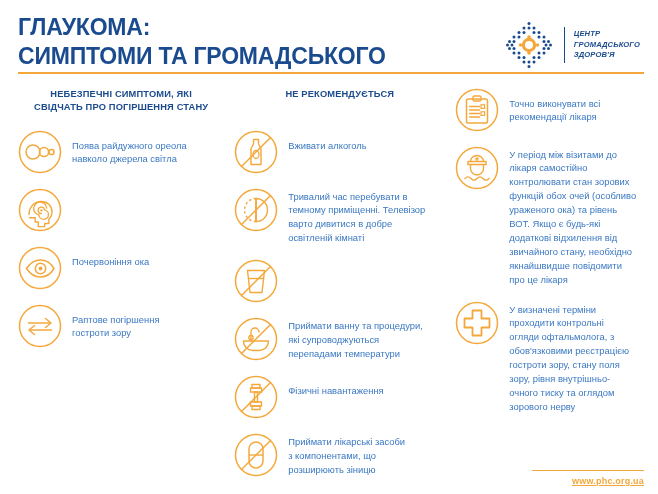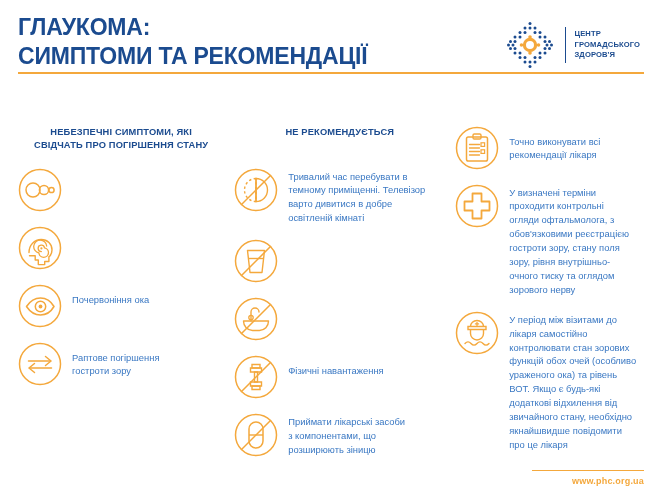--- a/index.html
+++ b/index.html
@@ -52,37 +52,37 @@
     background: #1b4b8f;
     flex: none;
   }
   .logo-text {
     color: #1b4b8f;
     font-size: 7.6px;
     font-weight: bold;
     line-height: 1.42;
     white-space: pre-line;
     letter-spacing: 0.1px;
+    font-style: italic;
   }
 
   .rule {
     height: 1.5px;
     background: #f4a83c;
     margin: 10px 14px 0 18px;
   }
 
   
   .columns {
     display: flex;
     padding: 14px 10px 0 10px;
     box-sizing: border-box;
   }
   .col {
     box-sizing: border-box;
-    margin-top: 38px;
   }
   .col-1 { width: 225px; padding-left: 8px; padding-right: 4px; }
   .col-2 { width: 228px; padding-left: 6px; padding-right: 4px; }
   .col-3 { width: 205px; padding-left: 6px; padding-right: 2px; }
 
   .col-head {
     color: #1b4b8f;
     font-size: 9.3px;
     font-weight: bold;
     line-height: 1.5;
@@ -125,28 +125,29 @@
     width: 112px;
     height: 1.2px;
     background: #f4a83c;
     margin-bottom: 5px;
   }
   .footer-url {
     color: #f4a83c;
     font-size: 9px;
     font-weight: bold;
     letter-spacing: 0.2px;
+    text-decoration: underline;
   }
 </style>
 </head>
 <body>
 
 <div class="header">
   <h1 class="title">ГЛАУКОМА:
-СИМПТОМИ ТА РЕКОМЕНДАЦІЇ</h1>
+СИМПТОМИ ТА ГРОМАДСЬКОГО</h1>
 
   <div class="logo-block">
     <div class="logo-mark">
       <svg viewBox="0 0 52 52" width="52" height="52">
         <g fill="#1b4b8f">
           <circle cx="26" cy="4.5" r="1.5"></circle>
           <circle cx="21" cy="9" r="1.5"></circle>
             <circle cx="26" cy="9" r="1.5"></circle>
             <circle cx="31" cy="9" r="1.5"></circle>
           <circle cx="16" cy="13.5" r="1.5"></circle>
@@ -208,20 +209,22 @@
 
     <div class="item">
       <div class="icon-wrap">
         <svg viewBox="0 0 44 44" width="44" height="44">
           <circle cx="22" cy="22" r="20.5" fill="none" stroke="#f4a83c" stroke-width="1.5"></circle>
           <circle cx="15" cy="22" r="7" fill="none" stroke="#f4a83c" stroke-width="1.5"></circle>
           <circle cx="26" cy="22" r="4.6" fill="none" stroke="#f4a83c" stroke-width="1.5"></circle>
           <circle cx="33.5" cy="22" r="2.6" fill="none" stroke="#f4a83c" stroke-width="1.5"></circle>
         </svg>
       </div>
+      <div class="item-text">Поява райдужного ореола
+навколо джерела світла</div>
     </div>
 
     <div class="item">
       <div class="icon-wrap">
         <svg viewBox="0 0 44 44" width="44" height="44">
           <circle cx="22" cy="22" r="20.5" fill="none" stroke="#f4a83c" stroke-width="1.5"></circle>
           <path d="M11 26.5c0-7.5 5.4-13 12.2-13 6.4 0 10.8 4.6 10.8 10.4 0 3.4-1.3 5.6-3.1 7v4.6h-4.2v3.1h-6.4v-4.6h-3.1v-4.2H11.5" fill="none" stroke="#f4a83c" stroke-width="1.4" stroke-linejoin="round" stroke-linecap="round"></path>
           <path d="M23.4 25.6a3.2 3.2 0 1 1 3.1-3.8 4.8 4.8 0 1 1-5.6 5.2 6.5 6.5 0 1 1 7.8-7" fill="none" stroke="#f4a83c" stroke-width="1.3" stroke-linecap="round"></path>
           <circle cx="23.4" cy="22.4" r="1.1" fill="#f4a83c"></circle>
         </svg>
@@ -251,20 +254,31 @@
         </svg>
       </div>
       <div class="item-text">Раптове погіршення
 гостроти зору</div>
     </div>
   </div>
 
   <div class="col col-2">
     <div class="col-head">НЕ РЕКОМЕНДУЄТЬСЯ</div>
 
+    <div class="item">
+      <div class="icon-wrap">
+        <svg viewBox="0 0 44 44" width="44" height="44">
+          <circle cx="22" cy="22" r="20.5" fill="none" stroke="#f4a83c" stroke-width="1.5"></circle>
+          <path d="M19.5 9.5h5v4.5l2.5 4.5v16h-10v-16l2.5-4.5z" fill="none" stroke="#f4a83c" stroke-width="1.4" stroke-linejoin="round"></path>
+          <ellipse cx="22" cy="24.5" rx="3" ry="4" fill="none" stroke="#f4a83c" stroke-width="1.3"></ellipse>
+          <path d="M7.5 36.5L36.5 7.5" stroke="#f4a83c" stroke-width="1.5" stroke-linecap="round"></path>
+        </svg>
+      </div>
+      <div class="item-text">Вживати алкоголь</div>
+    </div>
 
     <div class="item tall">
       <div class="icon-wrap">
         <svg viewBox="0 0 44 44" width="44" height="44">
           <circle cx="22" cy="22" r="20.5" fill="none" stroke="#f4a83c" stroke-width="1.5"></circle>
           <path d="M22 10.5a11.5 11.5 0 0 0 0 23z" fill="none" stroke="#f4a83c" stroke-width="1.4" stroke-dasharray="2.4 2.4"></path>
           <path d="M22 10.5a11.5 11.5 0 0 1 0 23z" fill="none" stroke="#f4a83c" stroke-width="1.4"></path>
           <path d="M22 10.5v23" stroke="#f4a83c" stroke-width="1.4"></path>
           <path d="M7.5 36.5L36.5 7.5" stroke="#f4a83c" stroke-width="1.5" stroke-linecap="round"></path>
         </svg>
@@ -289,20 +303,23 @@
     <div class="item tall">
       <div class="icon-wrap">
         <svg viewBox="0 0 44 44" width="44" height="44">
           <circle cx="22" cy="22" r="20.5" fill="none" stroke="#f4a83c" stroke-width="1.5"></circle>
           <path d="M9.5 24h25c0 5.5-4 9.5-9 9.5h-7c-5 0-9-4-9-9.5z" fill="none" stroke="#f4a83c" stroke-width="1.4" stroke-linejoin="round"></path>
           <path d="M17 24v-9a4 4 0 0 1 8 0" fill="none" stroke="#f4a83c" stroke-width="1.4" stroke-linecap="round"></path>
           <circle cx="17" cy="20.5" r="2.2" fill="none" stroke="#f4a83c" stroke-width="1.3"></circle>
           <path d="M7.5 36.5L36.5 7.5" stroke="#f4a83c" stroke-width="1.5" stroke-linecap="round"></path>
         </svg>
       </div>
+      <div class="item-text">Приймати ванну та процедури,
+які супроводжуються
+перепадами температури</div>
     </div>
 
     <div class="item">
       <div class="icon-wrap">
         <svg viewBox="0 0 44 44" width="44" height="44">
           <circle cx="22" cy="22" r="20.5" fill="none" stroke="#f4a83c" stroke-width="1.5"></circle>
           <path d="M18 9.5h8v3.5h-8z" fill="none" stroke="#f4a83c" stroke-width="1.4"></path>
           <path d="M16.5 13h11v4h-11z" fill="none" stroke="#f4a83c" stroke-width="1.4"></path>
           <path d="M20.5 17h3v10h-3z" fill="none" stroke="#f4a83c" stroke-width="1.4"></path>
           <path d="M16.5 27h11v4h-11z" fill="none" stroke="#f4a83c" stroke-width="1.4"></path>
@@ -336,37 +353,20 @@
           <circle cx="22" cy="22" r="20.5" fill="none" stroke="#f4a83c" stroke-width="1.5"></circle>
           <rect x="11.5" y="11" width="21" height="24" rx="1.8" fill="none" stroke="#f4a83c" stroke-width="1.5"></rect>
           <rect x="18" y="8" width="8" height="5" rx="1.3" fill="none" stroke="#f4a83c" stroke-width="1.4"></rect>
           <path d="M14.5 18.5h10M14.5 22h10M14.5 25.5h10M14.5 29h10" stroke="#f4a83c" stroke-width="1.3" stroke-linecap="round"></path>
           <rect x="26" y="16.8" width="3.6" height="3.6" fill="none" stroke="#f4a83c" stroke-width="1.2"></rect>
           <rect x="26" y="23.8" width="3.6" height="3.6" fill="none" stroke="#f4a83c" stroke-width="1.2"></rect>
         </svg>
       </div>
       <div class="item-text">Точно виконувати всі
 рекомендації лікаря</div>
-    </div>
-
-    <div class="item tall">
-      <div class="icon-wrap">
-        <svg viewBox="0 0 44 44" width="44" height="44">
-          <circle cx="22" cy="22" r="20.5" fill="none" stroke="#f4a83c" stroke-width="1.5"></circle>
-          <path d="M17.5 9.5h9v8h8v9h-8v8h-9v-8h-8v-9h8z" fill="none" stroke="#f4a83c" stroke-width="1.8" stroke-linejoin="round"></path>
-        </svg>
-      </div>
-      <div class="item-text">У визначені терміни
-проходити контрольні
-огляди офтальмолога, з
-обов'язковими реєстрацією
-гостроти зору, стану поля
-зору, рівня внутрішньо-
-очного тиску та оглядом
-зорового нерву</div>
     </div>
 
     <div class="item tall">
       <div class="icon-wrap">
         <svg viewBox="0 0 44 44" width="44" height="44">
           <circle cx="22" cy="22" r="20.5" fill="none" stroke="#f4a83c" stroke-width="1.5"></circle>
           <path d="M13 15.5h18v3H13z" fill="none" stroke="#f4a83c" stroke-width="1.4"></path>
           <path d="M15.5 15.5c0-3.5 2.9-6 6.5-6s6.5 2.5 6.5 6" fill="none" stroke="#f4a83c" stroke-width="1.4"></path>
           <path d="M22 11.3v3.2M20.4 12.9h3.2" stroke="#f4a83c" stroke-width="1.3" stroke-linecap="round"></path>
           <path d="M15.5 18.5v4a6.5 6.5 0 0 0 13 0v-4" fill="none" stroke="#f4a83c" stroke-width="1.4"></path>
@@ -377,19 +377,36 @@
 лікаря самостійно
 контролювати стан зорових
 функцій обох очей (особливо
 ураженого ока) та рівень
 ВОТ. Якщо є будь-які
 додаткові відхилення від
 звичайного стану, необхідно
 якнайшвидше повідомити
 про це лікаря</div>
     </div>
+
+    <div class="item tall">
+      <div class="icon-wrap">
+        <svg viewBox="0 0 44 44" width="44" height="44">
+          <circle cx="22" cy="22" r="20.5" fill="none" stroke="#f4a83c" stroke-width="1.5"></circle>
+          <path d="M17.5 9.5h9v8h8v9h-8v8h-9v-8h-8v-9h8z" fill="none" stroke="#f4a83c" stroke-width="1.8" stroke-linejoin="round"></path>
+        </svg>
+      </div>
+      <div class="item-text">У визначені терміни
+проходити контрольні
+огляди офтальмолога, з
+обов'язковими реєстрацією
+гостроти зору, стану поля
+зору, рівня внутрішньо-
+очного тиску та оглядом
+зорового нерву</div>
+    </div>
   </div>
 </div>
 
 <div class="footer">
   <div class="footer-rule"></div>
   <div class="footer-url">www.phc.org.ua</div>
 </div>
 
 </body></html>

